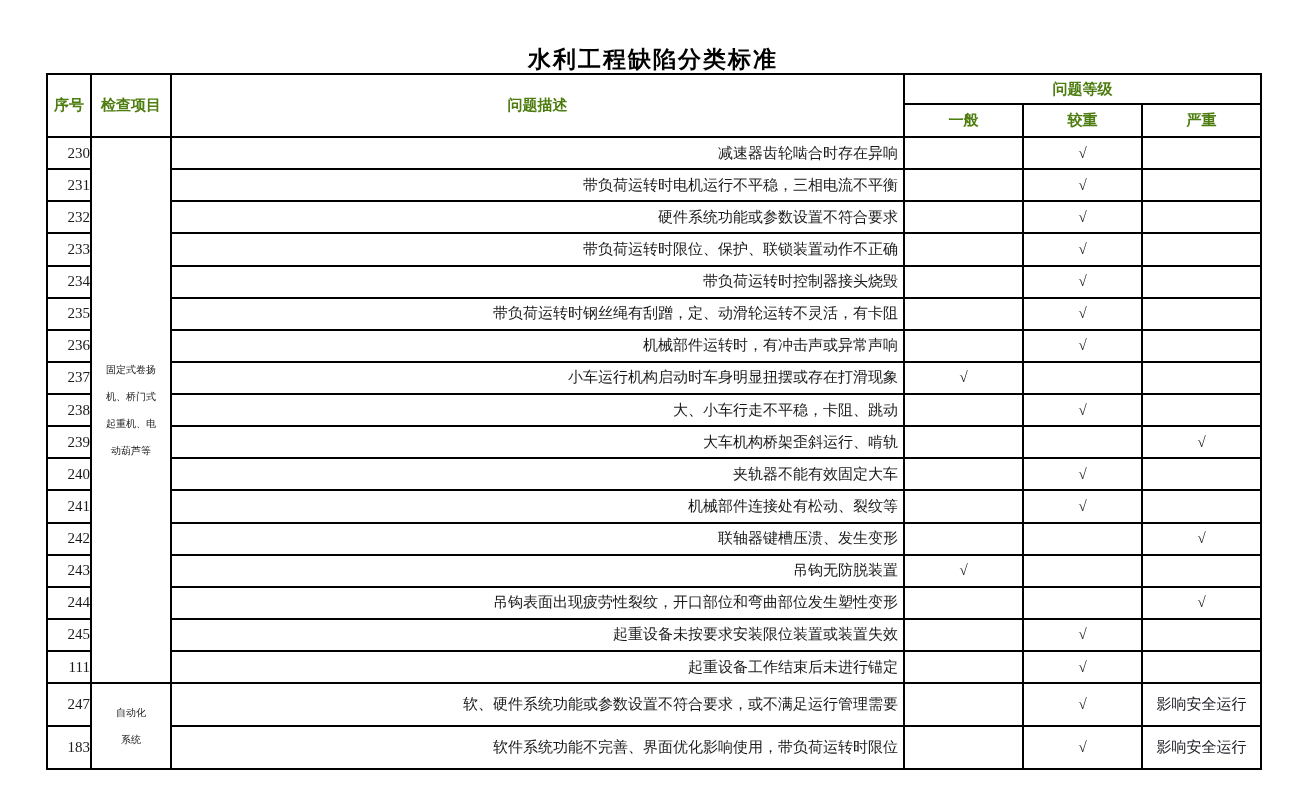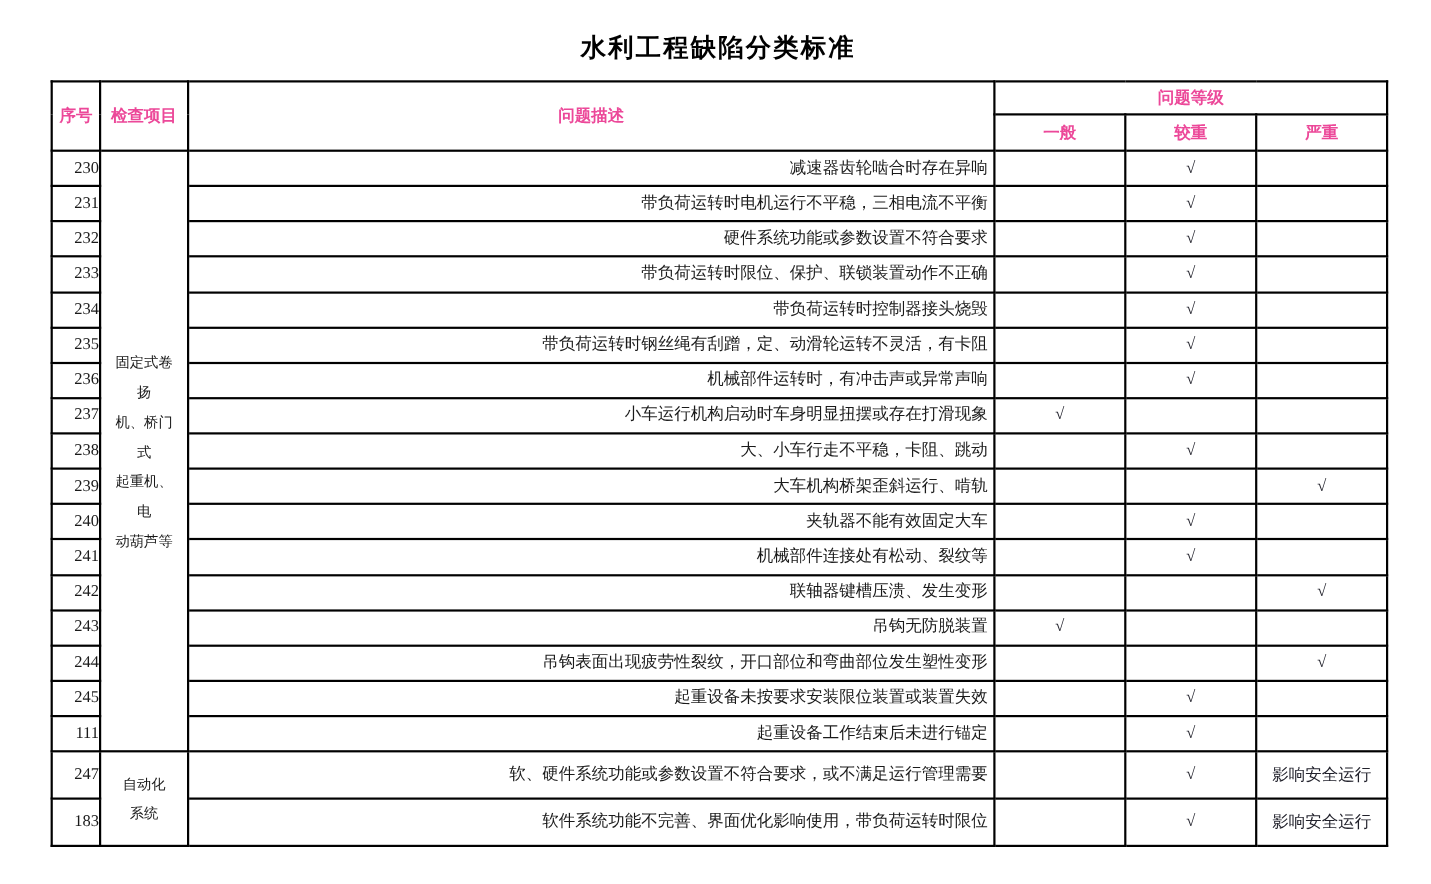--- a/index.html
+++ b/index.html
@@ -11,21 +11,21 @@
     position: relative;
     width: 1301px;
     height: 804px;
     background: #ffffff;
     overflow: hidden;
     font-family: "Liberation Serif", serif;
     color: #1a1a1a;
   }
   .doc-title {
     position: absolute;
-    top: 28px;
+    top: 44px;
     left: 46px;
     width: 1214px;
     text-align: center;
     font-family: "Liberation Sans", sans-serif;
     font-weight: bold;
     font-size: 23px;
     letter-spacing: 2px;
     color: #000000;
   }
   table.doc-table {
@@ -40,34 +40,34 @@
   table.doc-table th,
   table.doc-table td {
     border: 2px solid #000000;
     overflow: hidden;
     vertical-align: middle;
   }
   th.h {
     font-family: "Liberation Sans", sans-serif;
     font-weight: bold;
     font-size: 15px;
-    color: #ec4899;
+    color: #4d7c0f;
     text-align: center;
     padding: 0;
   }
   tr.hrow1 { height: 30px; }
   tr.hrow2 { height: 33px; }
   td.seq {
     text-align: right;
     font-size: 15px;
     padding: 0;
   }
   td.cat {
     text-align: center;
-    font-size: 13px;
+    font-size: 10px;
     white-space: pre-line;
     line-height: 27px;
     padding: 0 12px;
     font-family: Liberation Serif, serif;
   }
   td.desc {
     text-align: right;
     font-size: 15px;
     padding: 0 5px;
     line-height: 19px;

